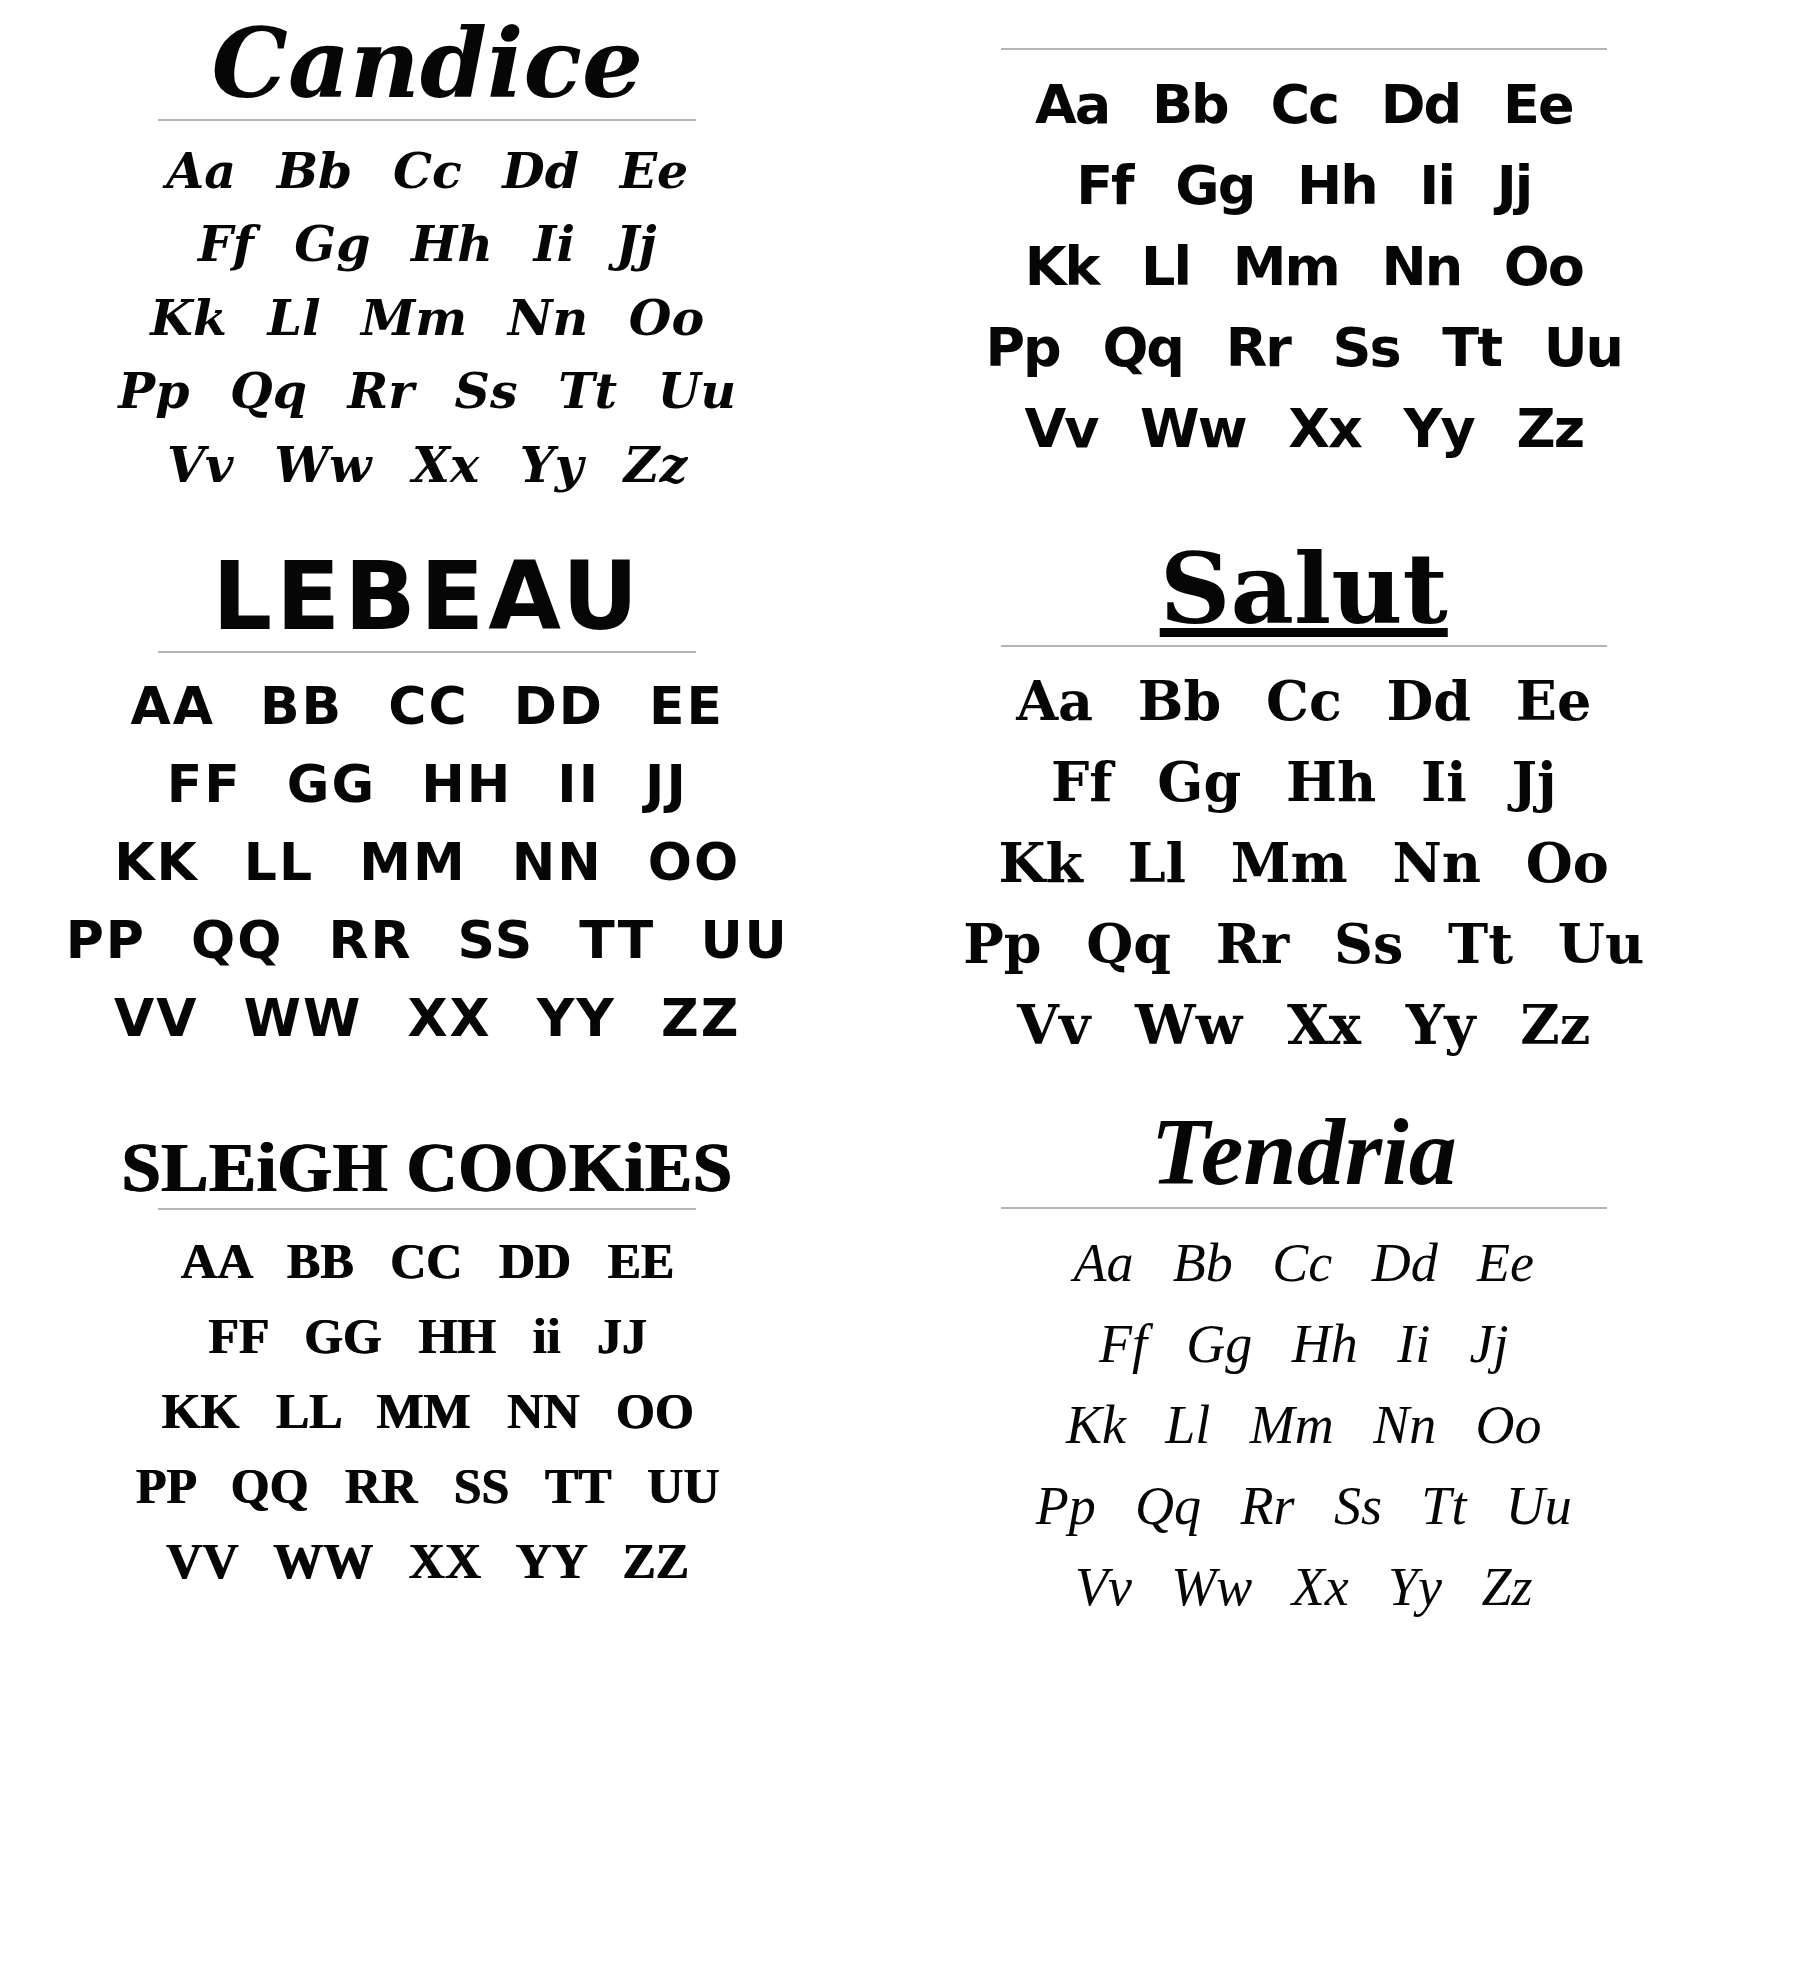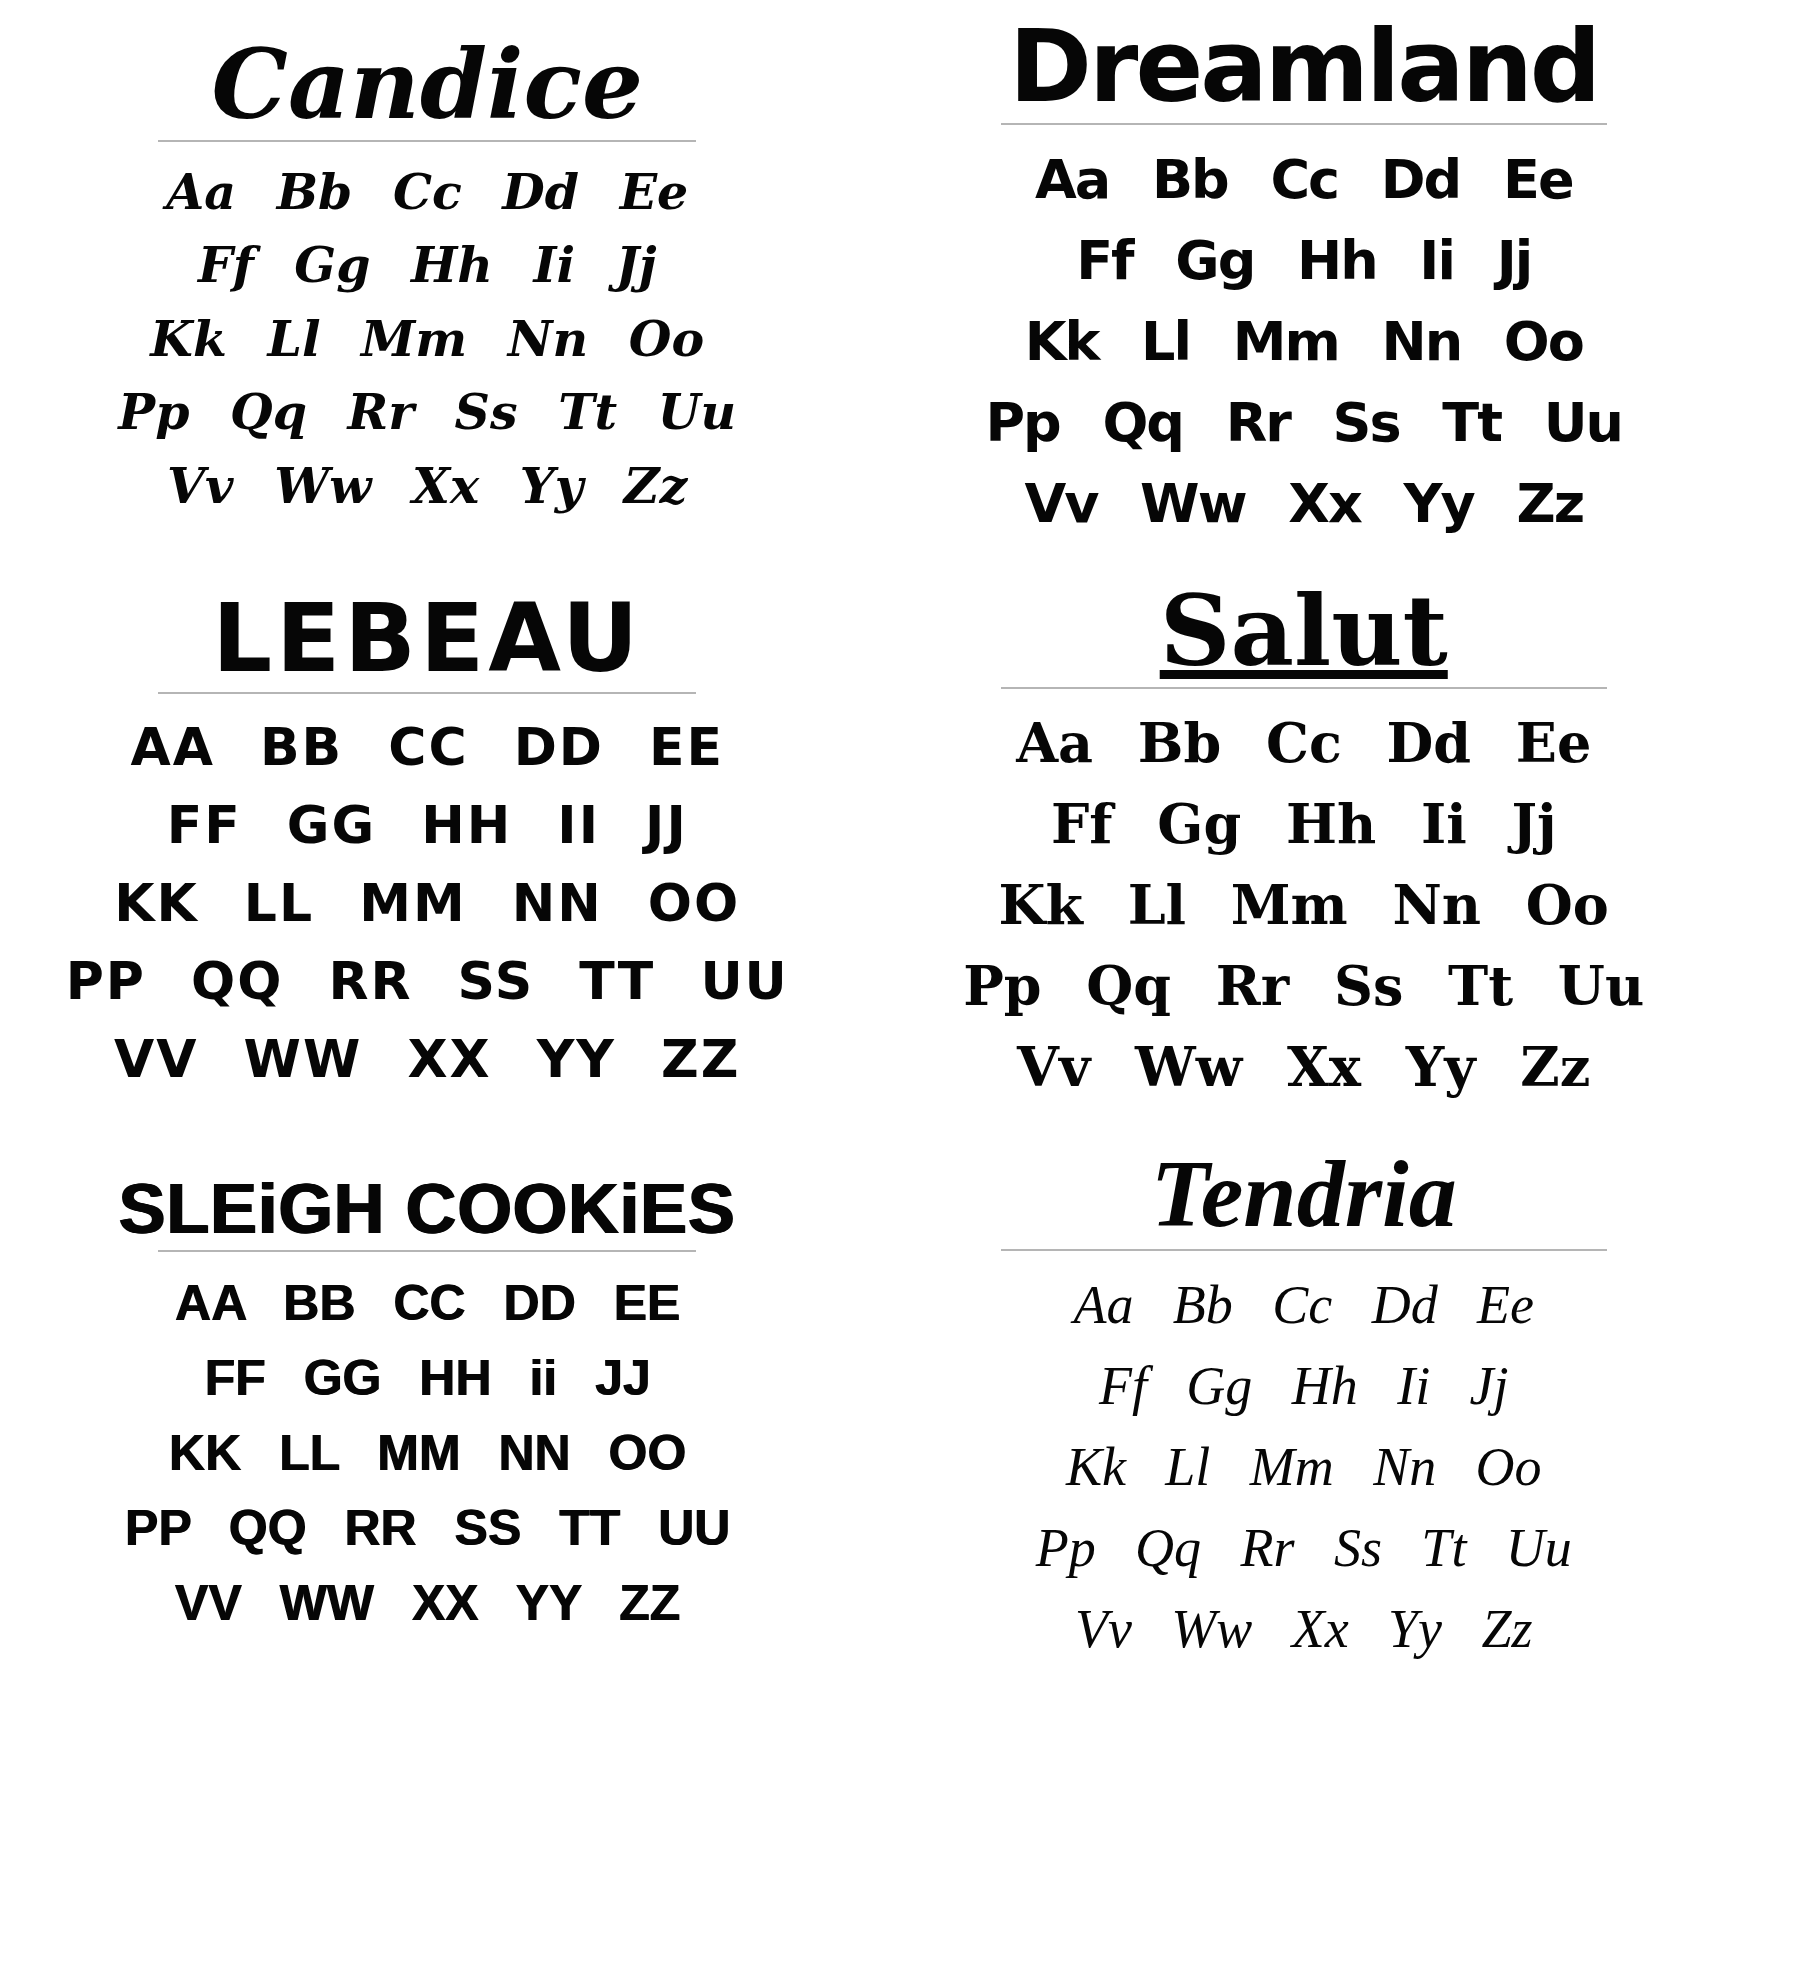--- a/index.html
+++ b/index.html
@@ -54,21 +54,21 @@
   .dreamland .row { font-size: 54px; letter-spacing: -2px; }
 
   .lebeau { font-family: "DejaVu Sans", sans-serif; font-weight: bold; }
   .lebeau h2 { font-size: 94px; letter-spacing: 4px; text-align: center; }
   .lebeau .row { font-size: 52px; letter-spacing: 2px; }
 
   .salut { font-family: "DejaVu Serif", serif; font-weight: bold; }
   .salut h2 { font-size: 98px; text-decoration: underline; }
   .salut .row { font-size: 54px; }
 
-  .sleigh { font-family: Liberation Sans, sans-serif; font-weight: bold; }
+  .sleigh { font-family: Liberation Serif, serif; font-weight: bold; }
   .sleigh h2 { font-size: 70px; letter-spacing: 1px; text-shadow: 1px 0 0 #060606, -1px 0 0 #060606; }
   .sleigh .row { font-size: 50px; text-shadow: 1px 0 0 #060606; }
 
   .tendria { font-family: Liberation Serif, serif; font-style: italic; font-weight: 500; }
   .tendria h2 { font-size: 96px; font-weight: 600; }
   .tendria .row { font-size: 54px; }
 </style>
 </head>
 <body>
 
@@ -80,21 +80,20 @@
     <div class="rows">
       <div class="row">Aa Bb Cc Dd Ee</div>
       <div class="row">Ff Gg Hh Ii Jj</div>
       <div class="row">Kk Ll Mm Nn Oo</div>
       <div class="row">Pp Qq Rr Ss Tt Uu</div>
       <div class="row">Vv Ww Xx Yy Zz</div>
     </div>
   </section>
 
   <section class="specimen dreamland">
-    <h2>Dreamland</h2>
     <div class="rule"></div>
     <div class="rows">
       <div class="row">Aa Bb Cc Dd Ee</div>
       <div class="row">Ff Gg Hh Ii Jj</div>
       <div class="row">Kk Ll Mm Nn Oo</div>
       <div class="row">Pp Qq Rr Ss Tt Uu</div>
       <div class="row">Vv Ww Xx Yy Zz</div>
     </div>
   </section>
 

